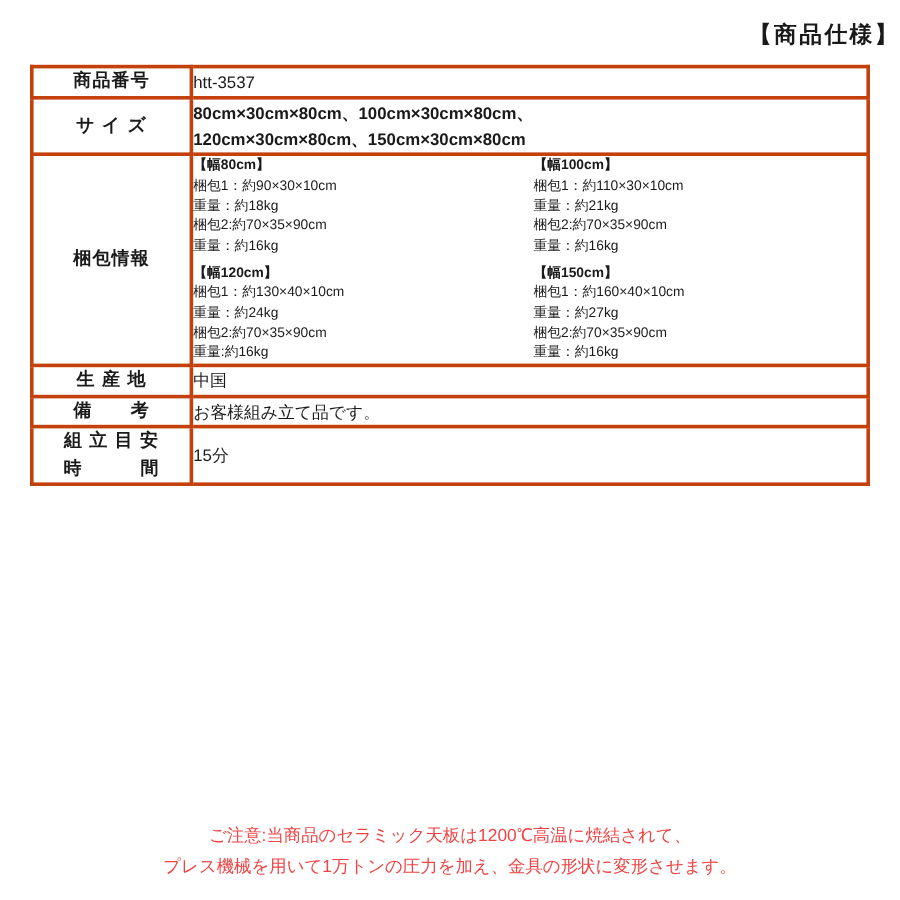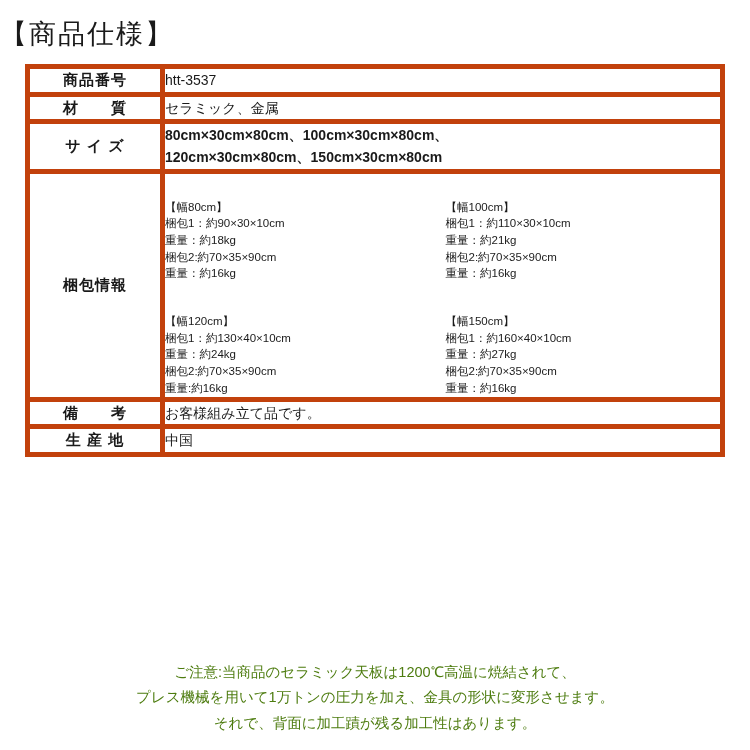--- a/index.html
+++ b/index.html
@@ -15,36 +15,36 @@
     overflow: hidden;
   }
   .page {
     width: 750px;
     height: 750px;
     position: relative;
     box-sizing: border-box;
     padding: 0;
   }
   .title {
-    text-align: left;
-    font-size: 27px;
-    font-weight: normal;
+    text-align: right;
+    font-size: 19px;
+    font-weight: bold;
     letter-spacing: 2px;
     color: #1a1a1a;
     padding-top: 16px;
     padding-bottom: 12px;
   }
   table.spec {
     width: 700px;
     margin: 0 auto;
     border-collapse: collapse;
     table-layout: fixed;
   }
   table.spec td {
-    border: 5px solid #c2410c;
+    border: 3px solid #c2410c;
     vertical-align: middle;
     padding: 0;
   }
   td.label {
     width: 130px;
     text-align: center;
     font-size: 15px;
     font-weight: bold;
     color: #1a1a1a;
     letter-spacing: 1px;
@@ -70,23 +70,22 @@
     grid-template-columns: 1fr 1fr;
     grid-row-gap: 6px;
     grid-column-gap: 6px;
   }
   .pack-cell {
     font-size: 11.5px;
     line-height: 1.45;
     color: #1a1a1a;
   }
   .pack-head {
-    font-weight: normal;
+    font-weight: bold;
     display: block;
-    margin-top: 25px;
   }
   .pack-row {
     display: block;
   }
   .notice {
     position: absolute;
     left: 0;
     right: 0;
     bottom: 14px;
     text-align: center;
@@ -103,24 +102,20 @@
 
 <div class="page">
 
   <div class="title">【商品仕様】</div>
 
   <table class="spec">
     <tbody>
       <tr>
         <td class="label">商品番号</td>
         <td class="value">htt-3537</td>
-      </tr>
-      <tr>
-        <td class="label">材　　質</td>
-        <td class="value">セラミック、金属</td>
       </tr>
       <tr>
         <td class="label">サ イ ズ</td>
         <td class="value">
           <span class="value-line">80cm×30cm×80cm、100cm×30cm×80cm、</span>
           <span class="value-line">120cm×30cm×80cm、150cm×30cm×80cm</span>
         </td>
       </tr>
       <tr>
         <td class="label">梱包情報</td>
@@ -151,29 +146,35 @@
               <span class="pack-head">【幅150cm】</span>
               <span class="pack-row">梱包1：約160×40×10cm</span>
               <span class="pack-row">重量：約27kg</span>
               <span class="pack-row">梱包2:約70×35×90cm</span>
               <span class="pack-row">重量：約16kg</span>
             </div>
           </div>
         </td>
       </tr>
       <tr>
+        <td class="label">生 産 地</td>
+        <td class="value">中国</td>
+      </tr>
+      <tr>
         <td class="label">備　　考</td>
         <td class="value">お客様組み立て品です。</td>
       </tr>
       <tr>
-        <td class="label">生 産 地</td>
-        <td class="value">中国</td>
+        <td class="label">
+          <span class="value-line">組 立 目 安</span>
+          <span class="value-line">時　　　間</span>
+        </td>
+        <td class="value">15分</td>
       </tr>
     </tbody>
   </table>
 
-  <div class="notice" style="color: #4d7c0f; margin-top: 38px;">
+  <div class="notice" style="color: #ef4444; margin-top: 38px;">
     <span>ご注意:当商品のセラミック天板は1200℃高温に焼結されて、</span>
     <span>プレス機械を用いて1万トンの圧力を加え、金具の形状に変形させます。</span>
-    <span>それで、背面に加工蹟が残る加工性はあります。</span>
   </div>
 
 </div>
 
 </body></html>

